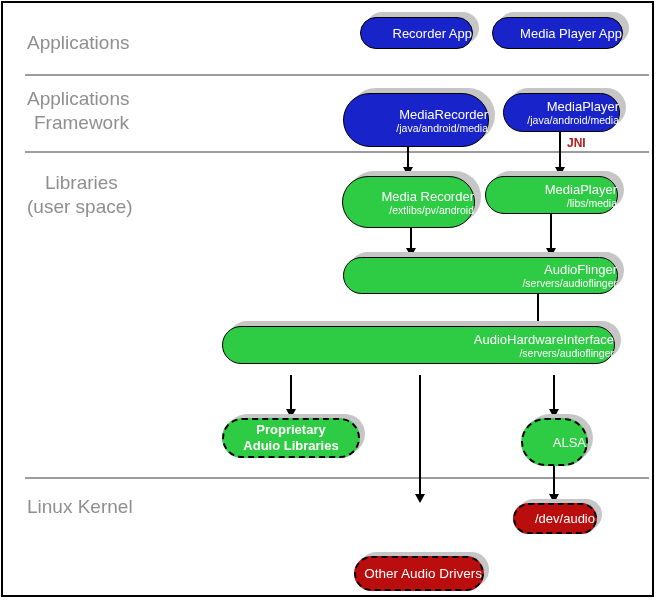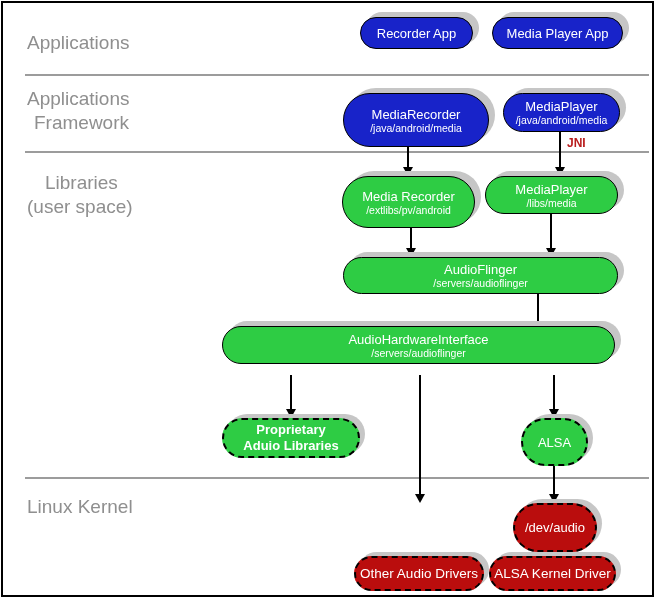--- a/index.html
+++ b/index.html
@@ -32,21 +32,21 @@
     font-size: 19px;
     line-height: 24px;
     white-space: nowrap;
   }
   .node {
     position: absolute;
     border-radius: 999px;
     box-sizing: border-box;
     display: flex;
     flex-direction: column;
-    align-items: center;
+    align-items: flex-end;
     justify-content: center;
     color: #ffffff;
     text-align: center;
   }
   .node.solid { border: 1.5px solid #000; box-shadow: 6px -5px 0 0 var(--shadow-gray, #c6c6c6); }
   .node.dashed { border: 2px dashed #000; box-shadow: 5px -4px 0 0 var(--shadow-gray, #c6c6c6); }
   .node.blue  { background: var(--app-blue, #1823c9); }
   .node.green { background: var(--lib-green, #2ecc44); }
   .node.red   { background: var(--kernel-red, #ba0d0d); }
   .nt { font-size: 13px; line-height: 15px; }
@@ -147,23 +147,20 @@
     <div class="nt">AudioHardwareInterface</div>
     <div class="ns">/servers/audioflinger</div>
   </div>
   <div class="node dashed green" style="left:222px; top:418px; width:138px; height:40px">
     <div class="wrap2">Proprietary Aduio Libraries</div>
   </div>
   <div class="node dashed green" style="left:521px; top:418px; width:67px; height:48px">
     <div class="nt">ALSA</div>
   </div>
 
-  <div class="node dashed red" style="left:513px; top:503px; width:84px; height:49px">
+  <div class="node dashed red" style="left:513px; top:503px; width:84px; height:31px">
     <div class="nt">/dev/audio</div>
   </div>
   <div class="node dashed red" style="left:354px; top:556px; width:130px; height:35px">
     <div class="nt big">Other Audio Drivers</div>
   </div>
-  <div class="node dashed red" style="left:489px; top:556px; width:127px; height:35px">
-    <div class="nt big">ALSA Kernel Driver</div>
-  </div>
 
 </div>
 
 </body></html>

